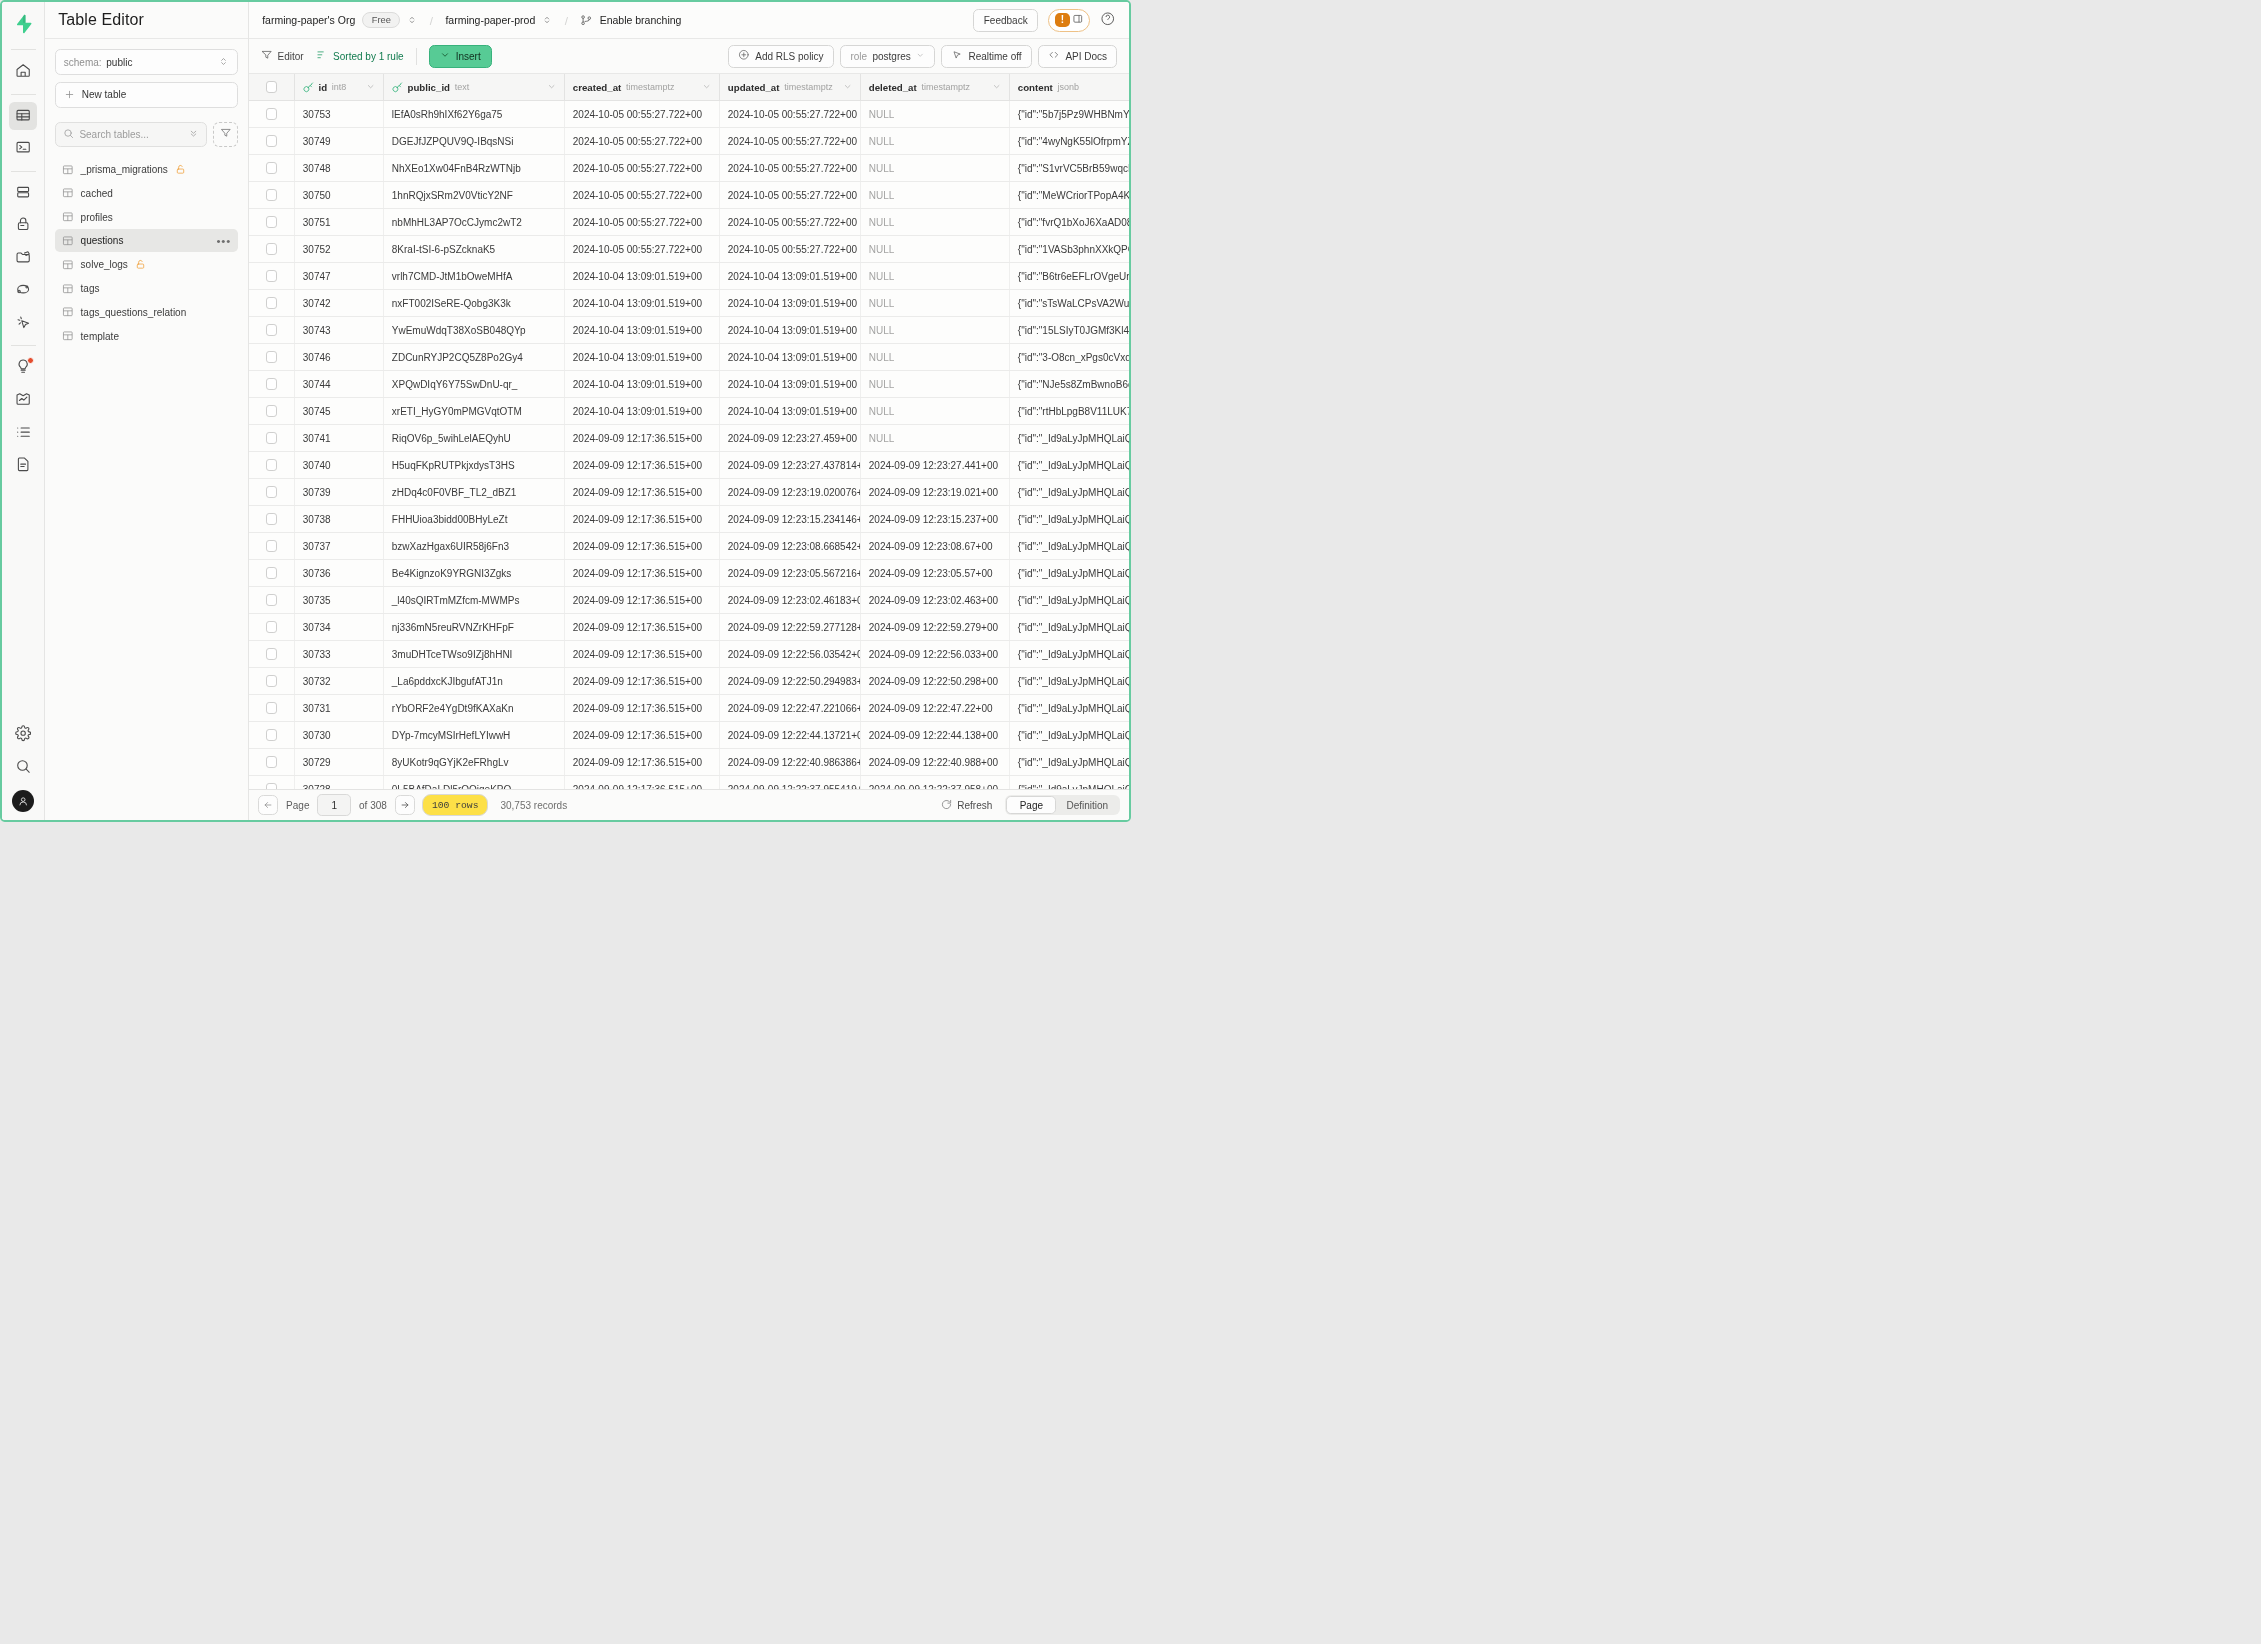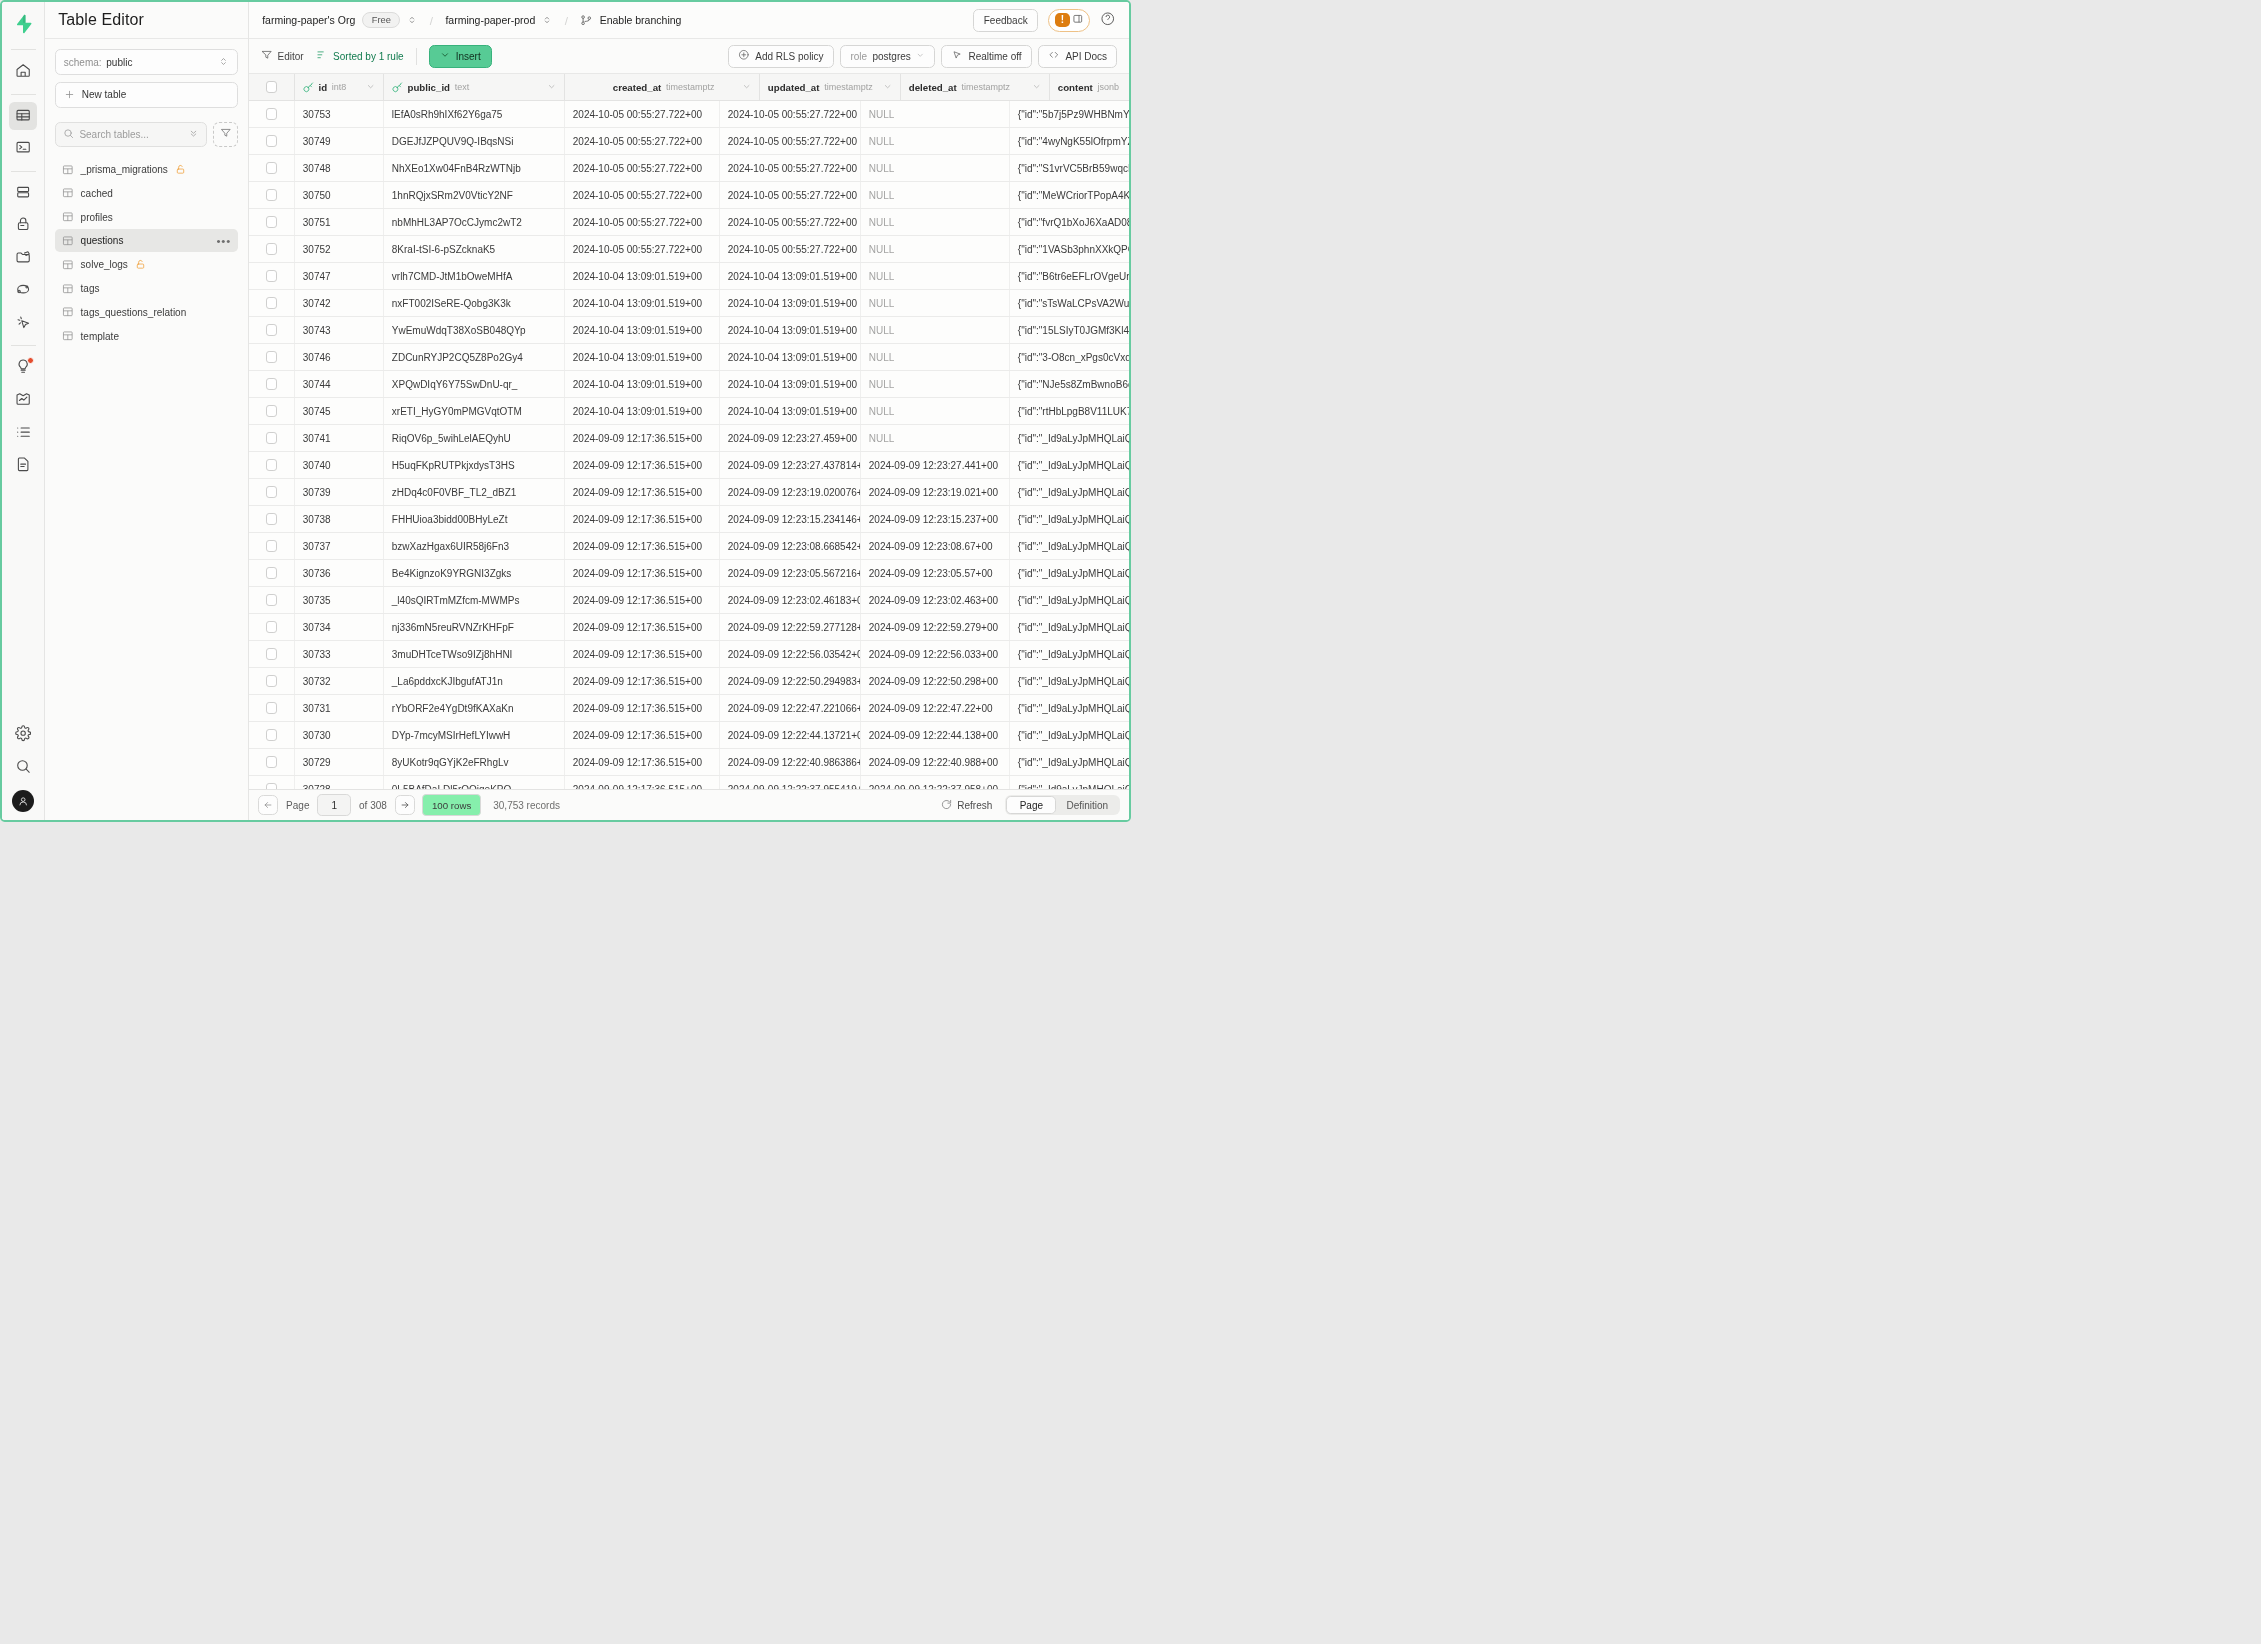--- a/index.html
+++ b/index.html
@@ -86,21 +86,21 @@
   .g-cell { display:flex; align-items:center; padding:0 7.8px; border-right:0.8px solid #efefee; flex:none; font-size:10px; color:#3a3a3a; white-space:nowrap; overflow:hidden; }
   .g-cell.null { color:#a4a4a3; }
   .g-row .cb-cell { border-right:0.8px solid #efefee; }
 
   
   .grid-footer { height:31px; flex:none; border-top:0.8px solid #e3e3e2; background:#fbfbfa; display:flex; align-items:center; padding:0 9.3px; gap:7.8px; font-size:10px; color:#5d5d5d; }
   .pg-btn { width:20px; height:20px; border:0.8px solid #dadad9; border-radius:5.4px; background:#fdfdfd; display:flex; align-items:center; justify-content:center; cursor:pointer; }
   .pg-btn svg { width:10px; height:10px; stroke:#8a8a8a; fill:none; stroke-width:1.8; stroke-linecap:round; stroke-linejoin:round; }
   .pg-btn.dark svg { stroke:#454545; }
   .page-input { width:34px; height:22px; border:0.8px solid #d9d9d8; border-radius:4.7px; background:#f4f4f3; text-align:center; font-size:10px; color:#2e2e2e; font-family:inherit; }
-  .rows-btn { height:22px; border:0.8px solid #d9d9d8; border-radius:4px; background:#86efac; padding:0 8.5px; font-size:9.7px; color:#3c3c3c; display:flex; align-items:center; cursor:pointer; }
+  .rows-btn { height:22px; border:0.8px solid #d9d9d8; border-radius:9px; background:#fde047; padding:0 8.5px; font-size:9.7px; color:#3c3c3c; display:flex; align-items:center; cursor:pointer;font-family:Liberation Mono, monospace; }
   .records { color:#6f6f6e; margin-left:4.7px; }
   .gf-right { margin-left:auto; display:flex; align-items:center; gap:12.4px; }
   .refresh { display:flex; align-items:center; gap:5.4px; color:#4c4c4c; font-size:10px; cursor:pointer; }
   .refresh svg { width:11px; height:11px; stroke:#7c7c7c; fill:none; stroke-width:1.7; stroke-linecap:round; stroke-linejoin:round; }
   .seg { background:#ececea; border-radius:6.2px; padding:1.6px; display:flex; align-items:center; }
   .seg .on { background:#fdfdfd; border:0.8px solid #d7d7d6; border-radius:4.7px; padding:2.3px 12.4px; font-size:10px; color:#222; cursor:pointer; }
   .seg .off { padding:2.3px 10px; font-size:10px; color:#555; cursor:pointer; }
 </style>
 </head>
 <body>
@@ -486,21 +486,21 @@
                 </svg>
               </span>
               <span class="cname">public_id</span>
               <span class="ctype">text</span>
               <span style="display:flex;margin-left:auto">
                 <svg class="chev" viewBox="0 0 24 24">
                   <polyline points="6 9 12 15 18 9"></polyline>
                 </svg>
               </span>
             </div>
-            <div class="gh-cell" style="width: 155px; margin-left: 40px;">
+            <div class="gh-cell" style="width: 155px;">
               <span class="cname">created_at</span>
               <span class="ctype">timestamptz</span>
               <span style="display:flex;margin-left:auto">
                 <svg class="chev" viewBox="0 0 24 24">
                   <polyline points="6 9 12 15 18 9"></polyline>
                 </svg>
               </span>
             </div>
             <div class="gh-cell" style="width: 141px;">
               <span class="cname">updated_at</span>

